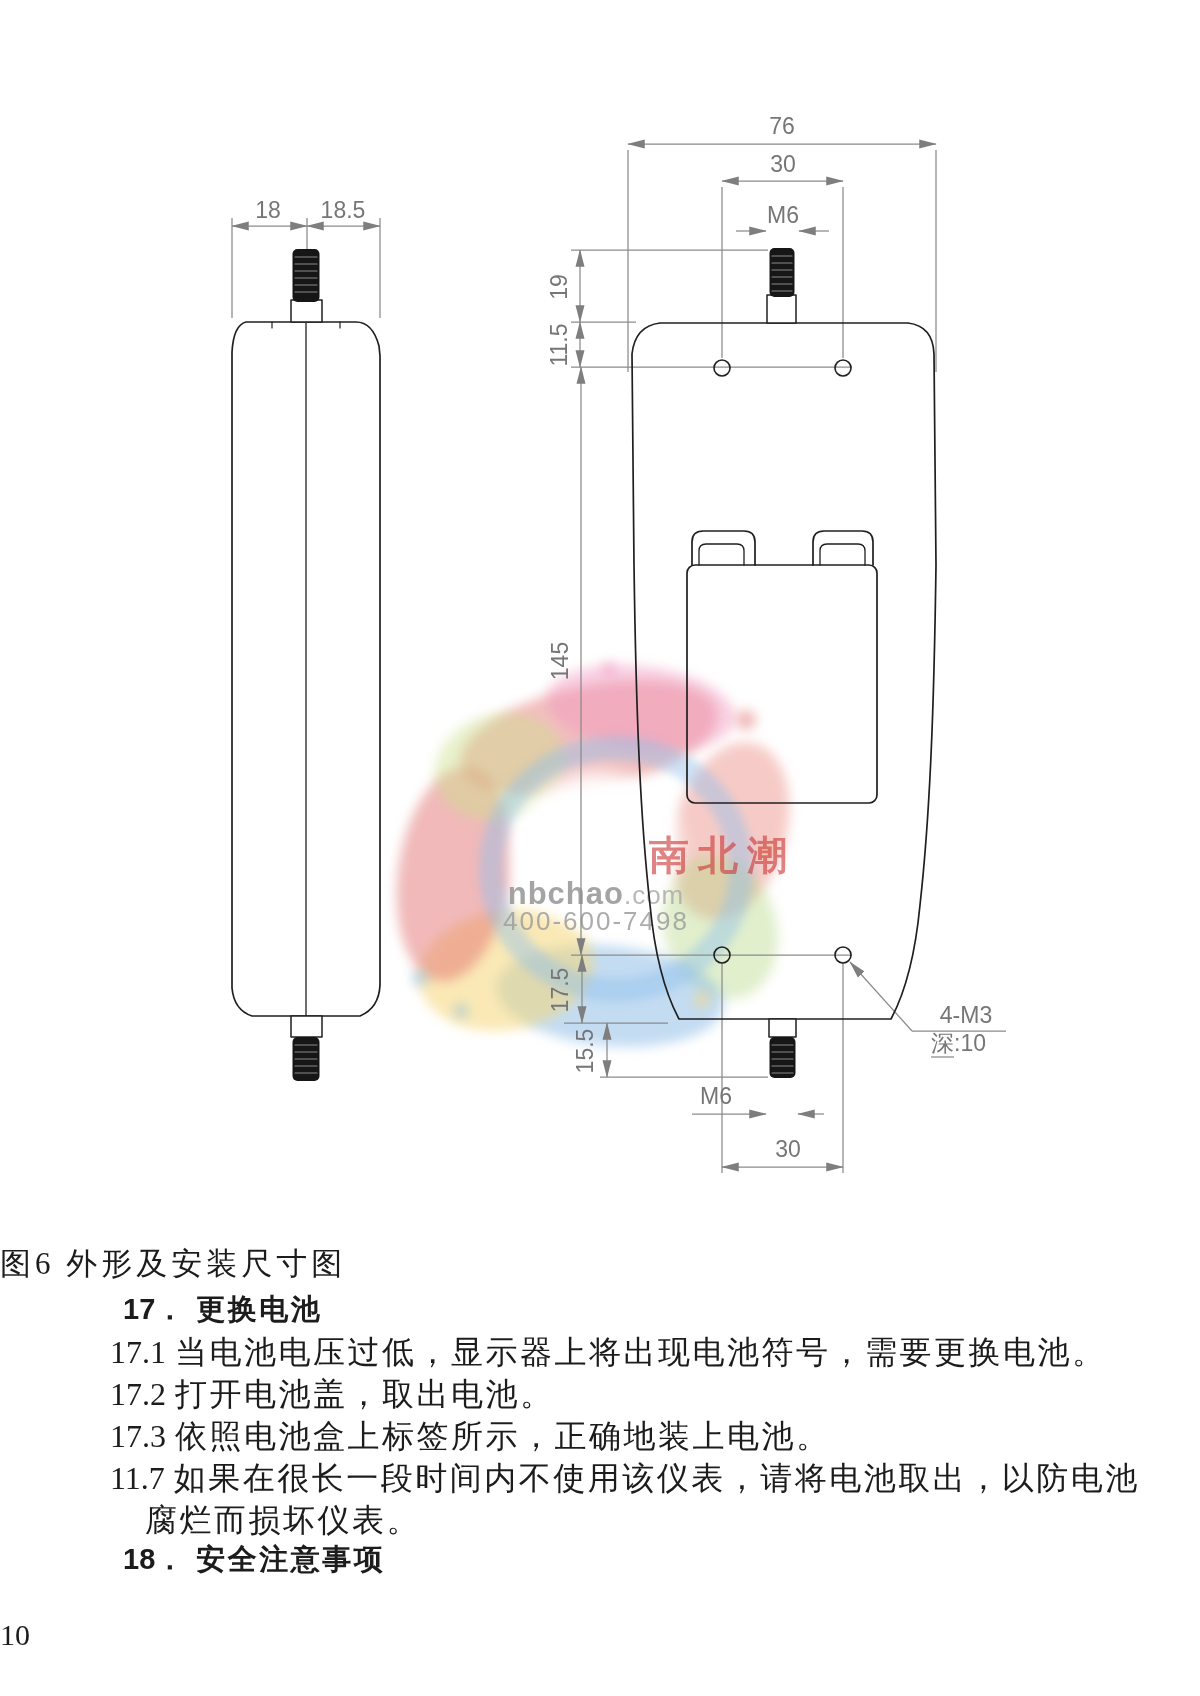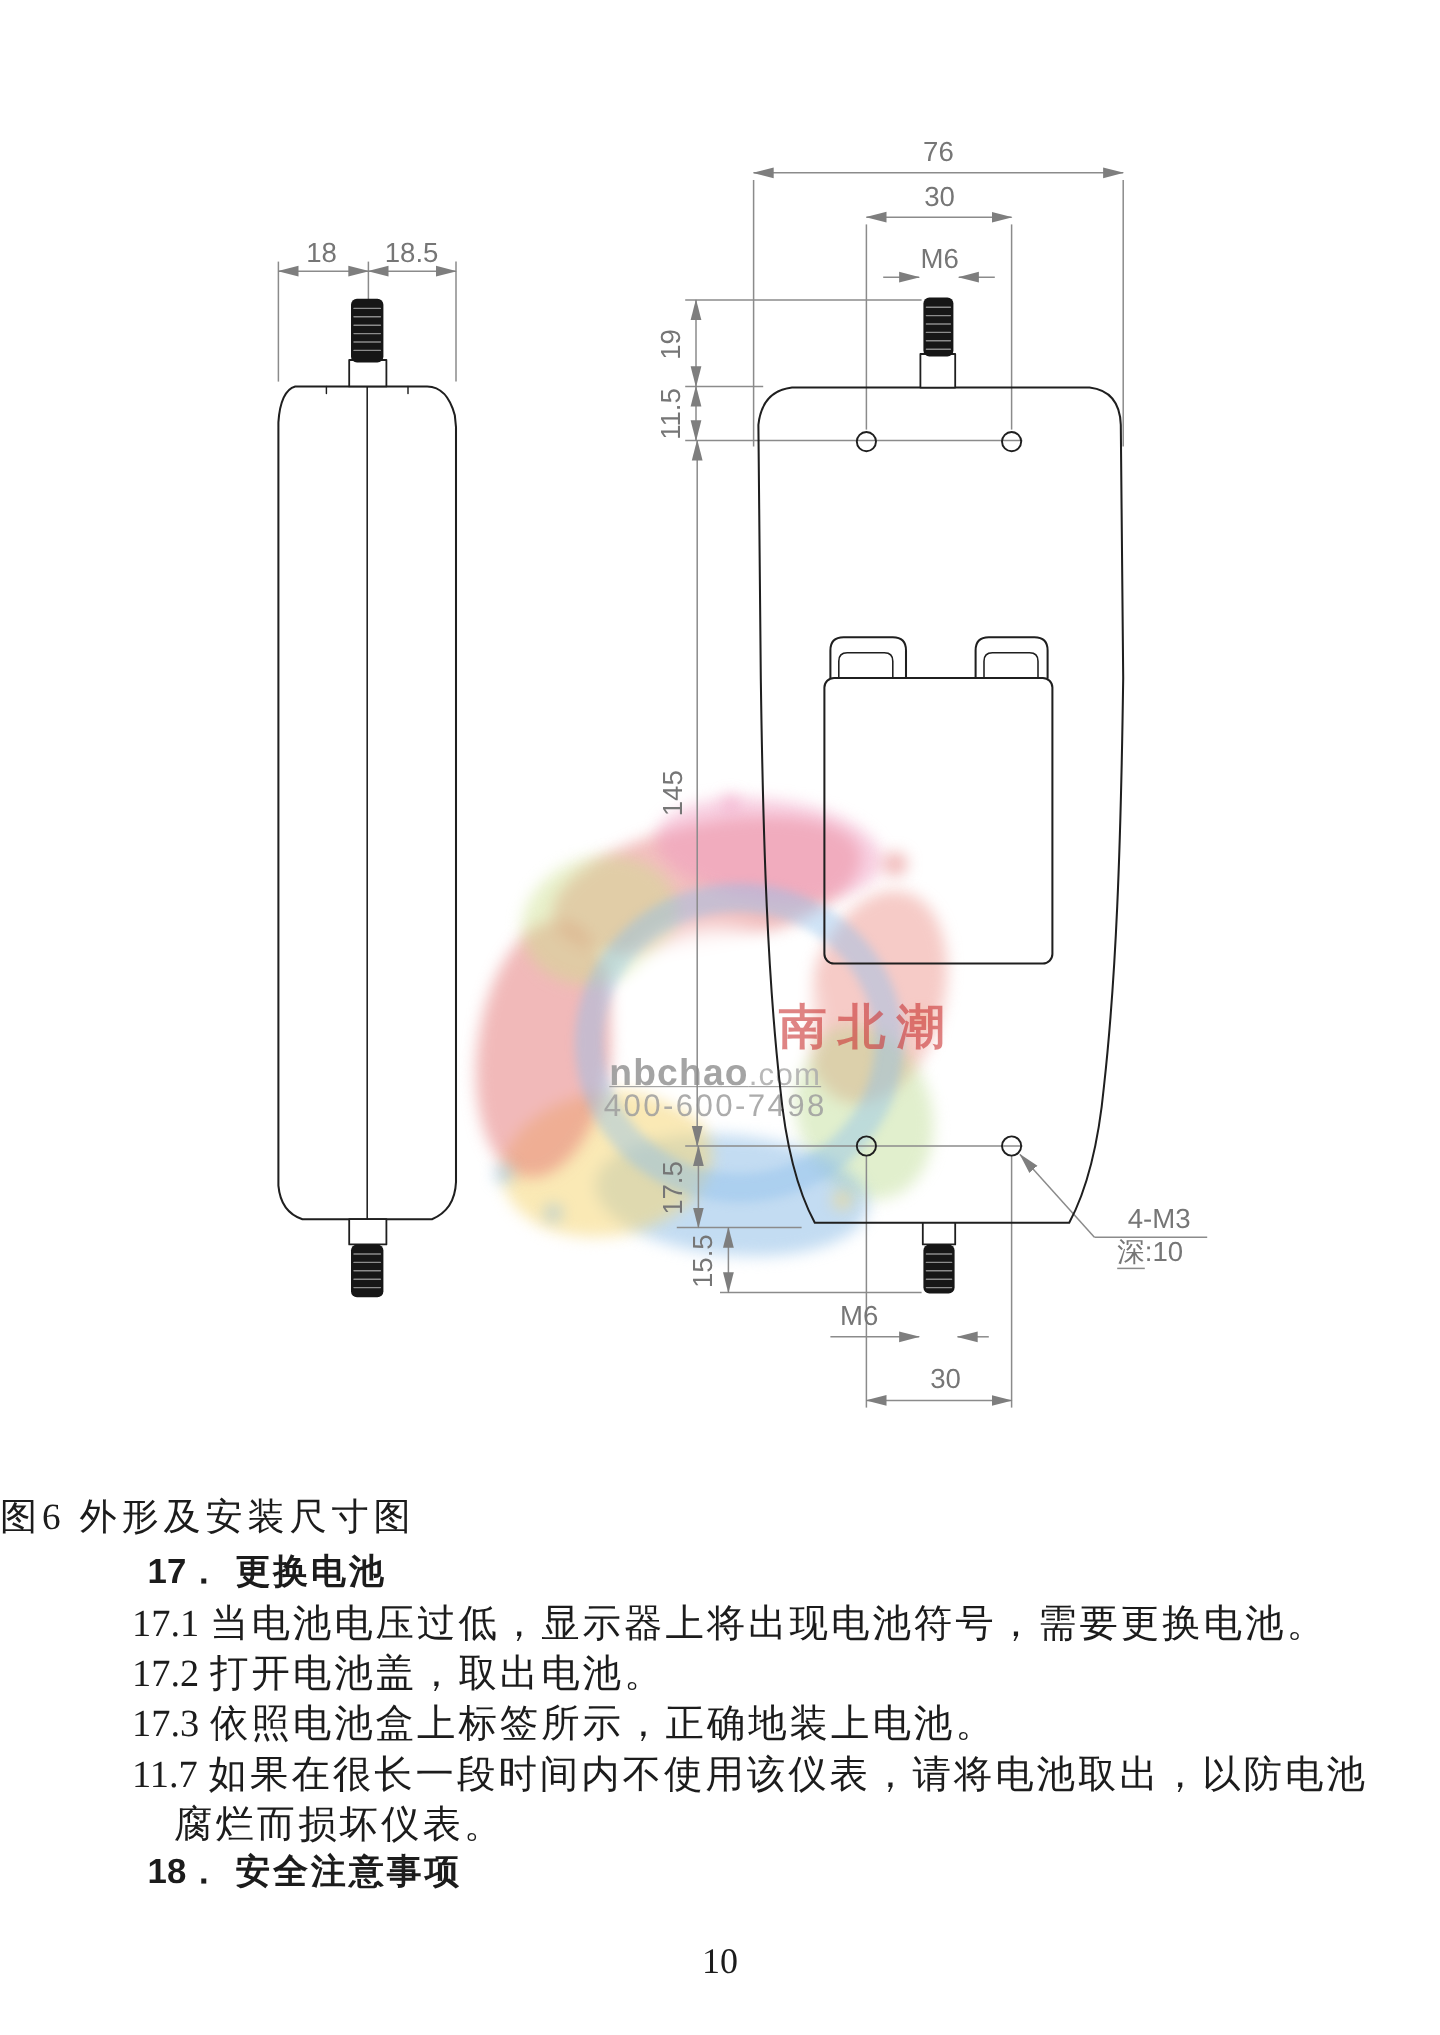--- a/index.html
+++ b/index.html
@@ -10,40 +10,40 @@
   .watermark{position:absolute;left:396px;top:648px;width:400px;height:400px;z-index:1;pointer-events:none;}
   .blob{position:absolute;display:block;border-radius:50%;filter:blur(6px);}
   .wm-ring{position:absolute;left:83px;top:88px;width:226px;height:218px;border-radius:50%;
            border:24px solid rgba(140,190,235,.42);filter:blur(4px);}
   .wm-core{position:absolute;left:118px;top:124px;width:166px;height:152px;border-radius:50%;
            background:rgba(255,255,255,.92);filter:blur(9px);}
   .wm-brand{position:absolute;left:0;top:180px;width:100%;text-align:right;
             font-family:Liberation Mono, monospace;font-weight:bold;font-size:40px;letter-spacing:9px;
             color:rgba(203,57,57,.62);}
   .wm-domain{position:absolute;left:0;top:228px;width:100%;text-align:center;
-             font-family:"Liberation Sans",sans-serif;color:rgba(148,148,148,.85);text-decoration:underline;}
+             font-family:"Liberation Sans",sans-serif;color:rgba(148,148,148,.85);}
   .wm-d1{font-weight:bold;font-size:31px;letter-spacing:1px;}
   .wm-d2{font-size:26px;letter-spacing:1px;color:rgba(172,172,172,.85);}
   .wm-phone{position:absolute;left:0;top:258px;width:100%;text-align:center;
             font-family:"Liberation Sans",sans-serif;font-size:26px;letter-spacing:2px;
             color:rgba(158,158,158,.85);}
 
   
   svg.draw{position:absolute;left:0;top:0;z-index:2;}
   .dimtxt{font-family:"Liberation Sans",sans-serif;font-size:23px;fill:#767676;}
 
   
   .caption{position:absolute;left:0;top:1243px;width:100%;text-align:left;z-index:3;
            font-family:"Liberation Serif",serif;font-size:31px;letter-spacing:4px;color:#1c1c1c;}
   .line{position:absolute;white-space:nowrap;z-index:3;font-size:32px;letter-spacing:2.5px;}
   .line .num{letter-spacing:0;margin-right:9px;}
   .heading{font-family:"Liberation Sans",sans-serif;font-weight:bold;font-size:29px;}
   .heading .num{margin-right:12px;}
   .item{font-family:"Liberation Serif",serif;}
-  .pageno{position:absolute;left:0;top:1618px;width:100%;text-align:center;z-index:3;
+  .pageno{position:absolute;left:0;top:1618px;width:100%;text-align:left;z-index:3;
           font-family:"Liberation Serif",serif;font-size:30px;color:#1c1c1c;}
 </style>
 </head>
 <body>
 
 <div class="page">
 
   <div class="watermark">
     <i class="blob" style="left:62px;top:38px;width:262px;height:104px;background:rgba(229,125,125,.5);transform:rotate(-12deg);"></i>
     <i class="blob" style="left:150px;top:18px;width:190px;height:84px;background:rgba(240,150,190,.45);transform:rotate(7deg);"></i>

